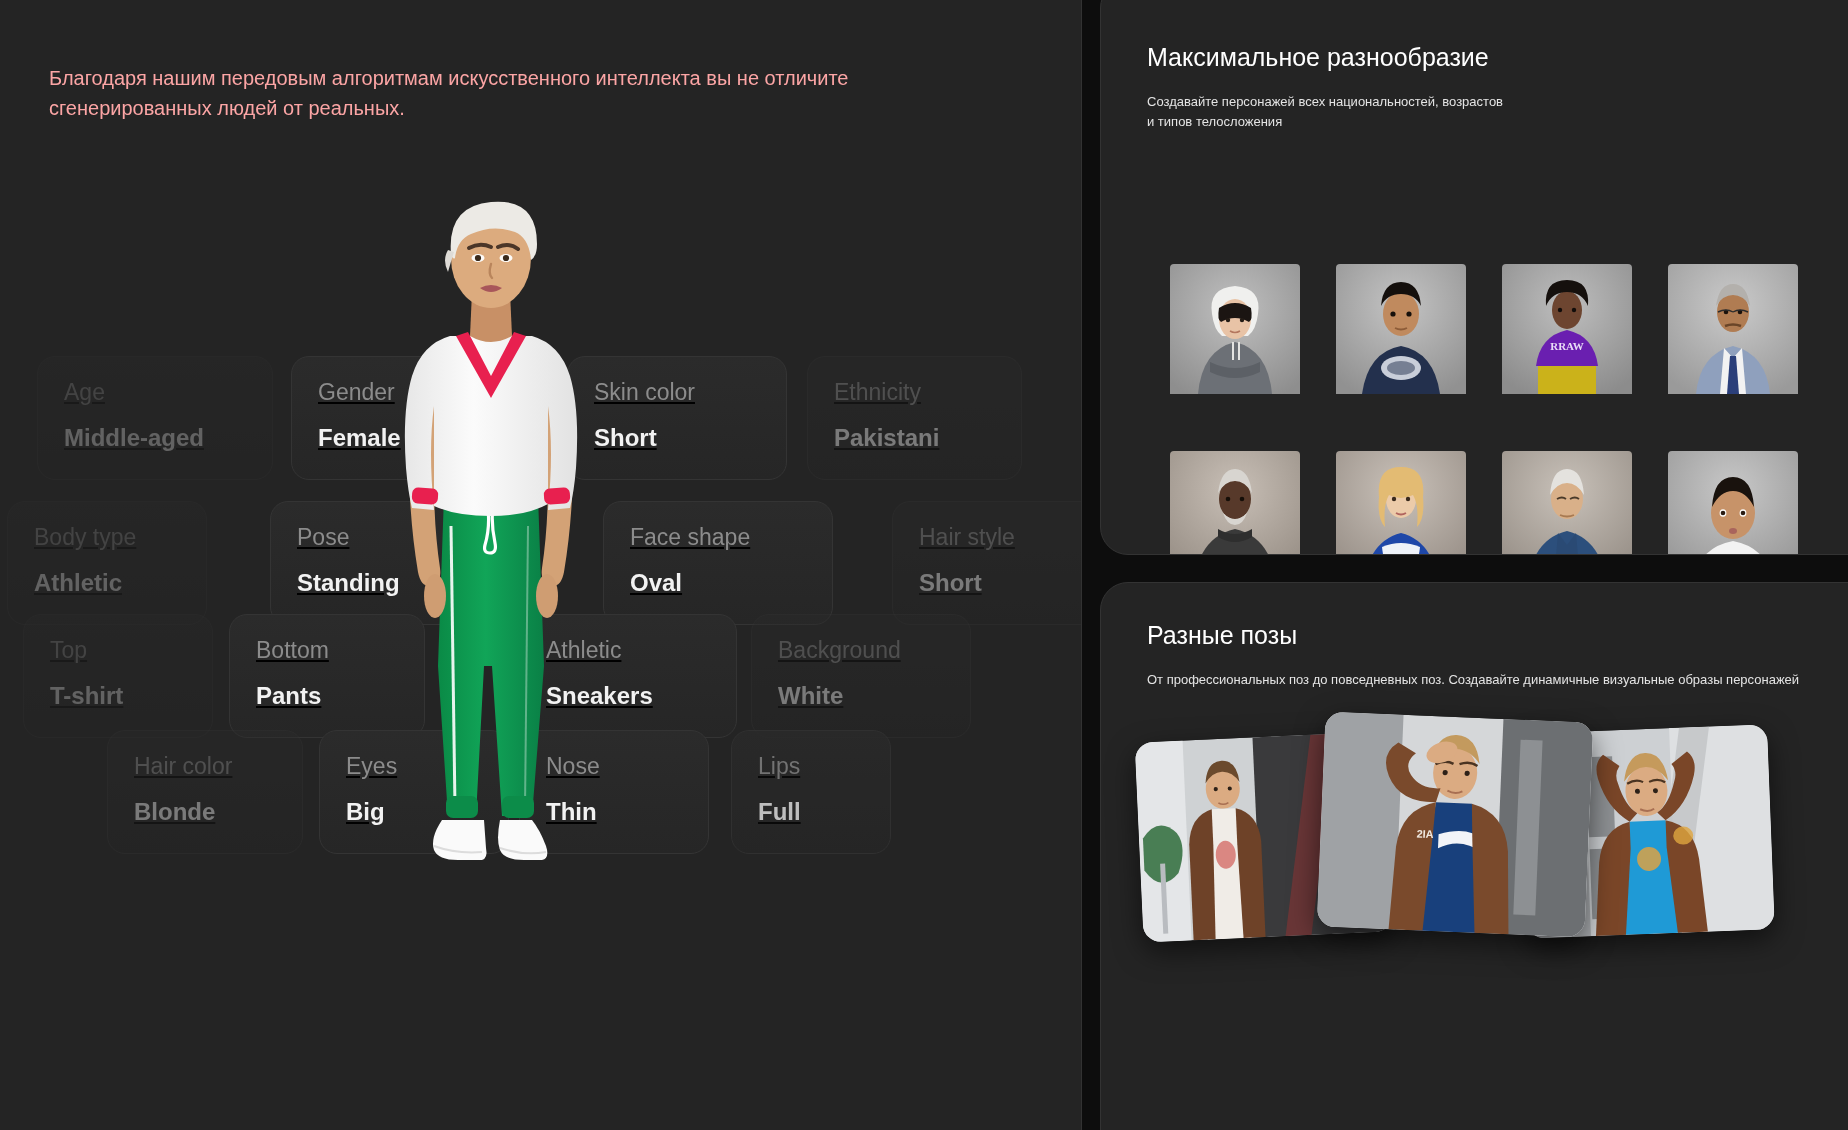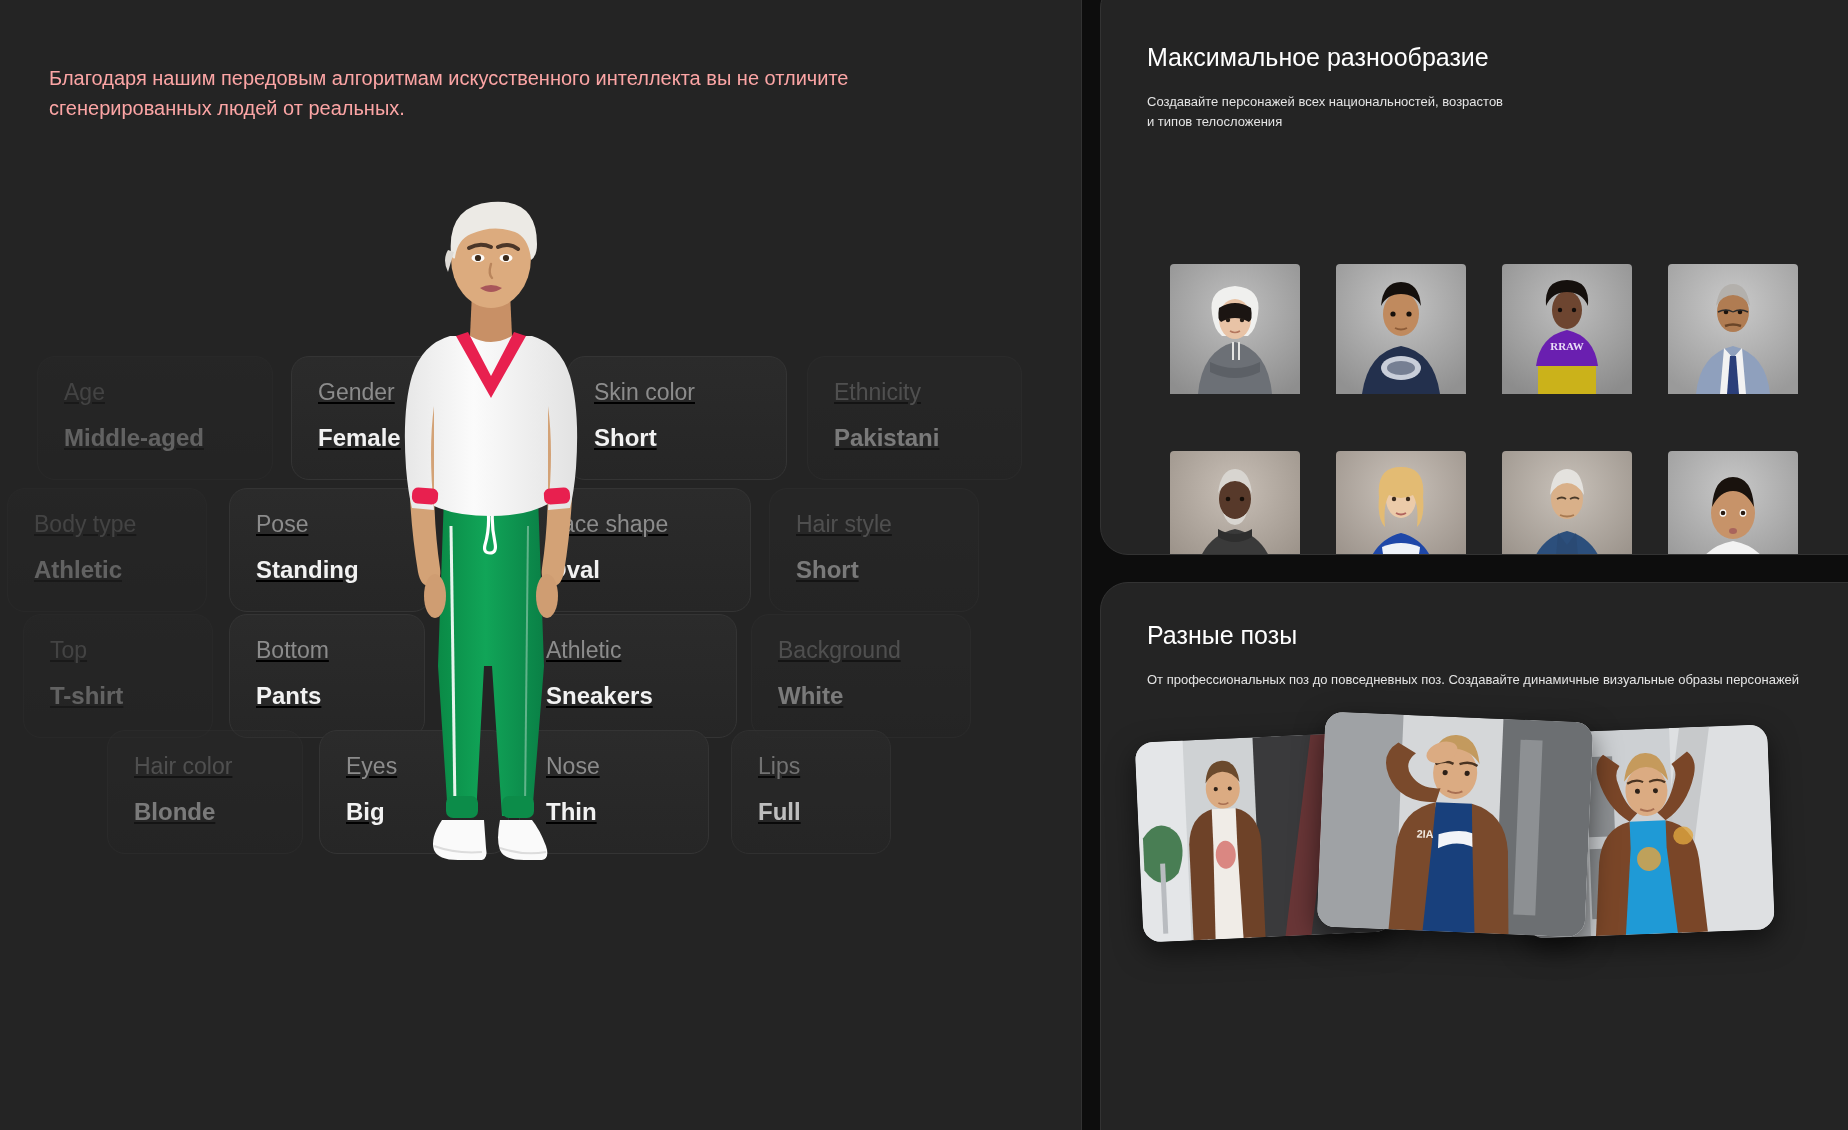--- a/index.html
+++ b/index.html
@@ -66,21 +66,21 @@
   .chip-row {
     position: absolute;
     left: 0;
     width: 1046px;
     height: 124px;
     display: flex;
     align-items: center;
     text-decoration: underline;
   }
   .row-1 { top: 0px; }
-  .row-2 { top: 132px; }
+  .row-2 { top: 145px; gap: 41px; }
   .row-3 { top: 258px; }
   .row-4 { top: 374px; }
 
   .chip {
     position: relative;
     height: 124px;
     border-radius: 18px;
     background: linear-gradient(180deg,#2b2b2b 0%, #262626 100%);
     border: 1px solid #343434;
     padding: 22px 26px 0 26px;

